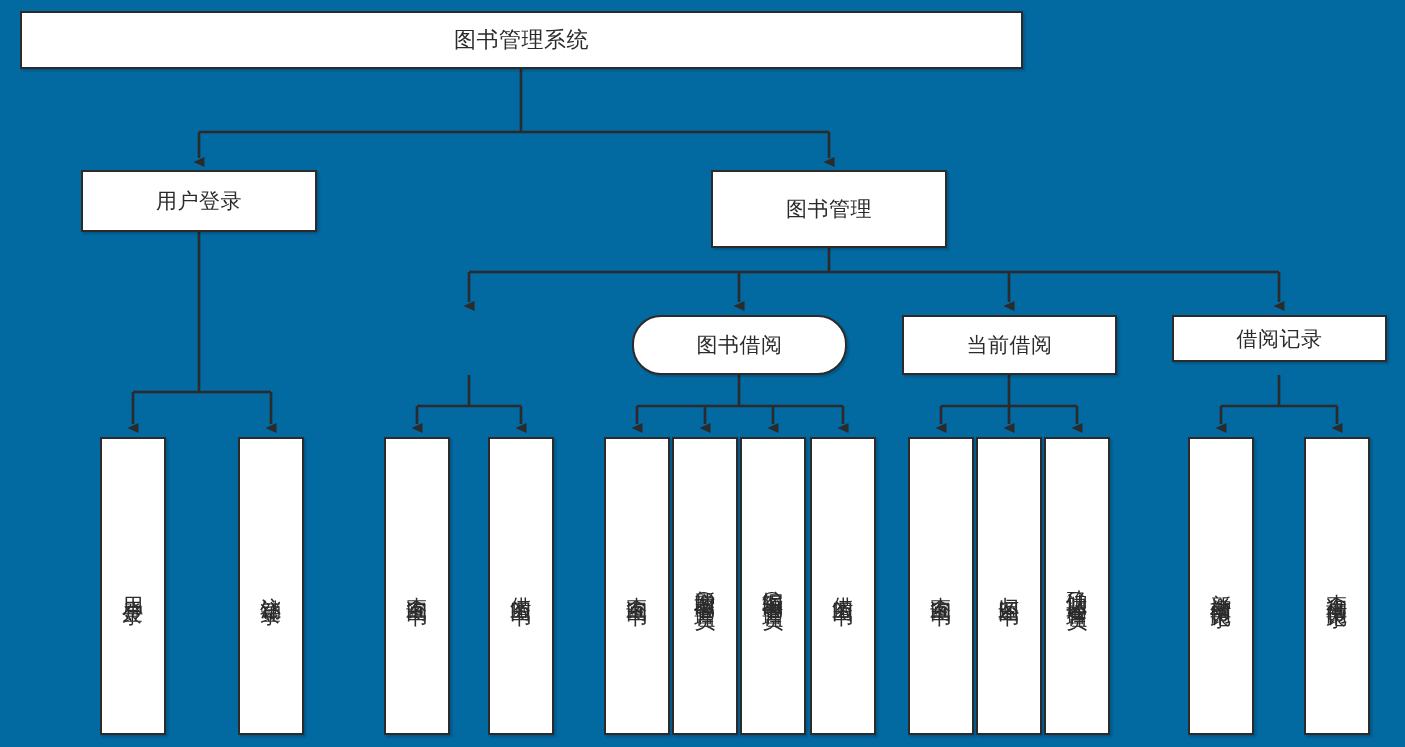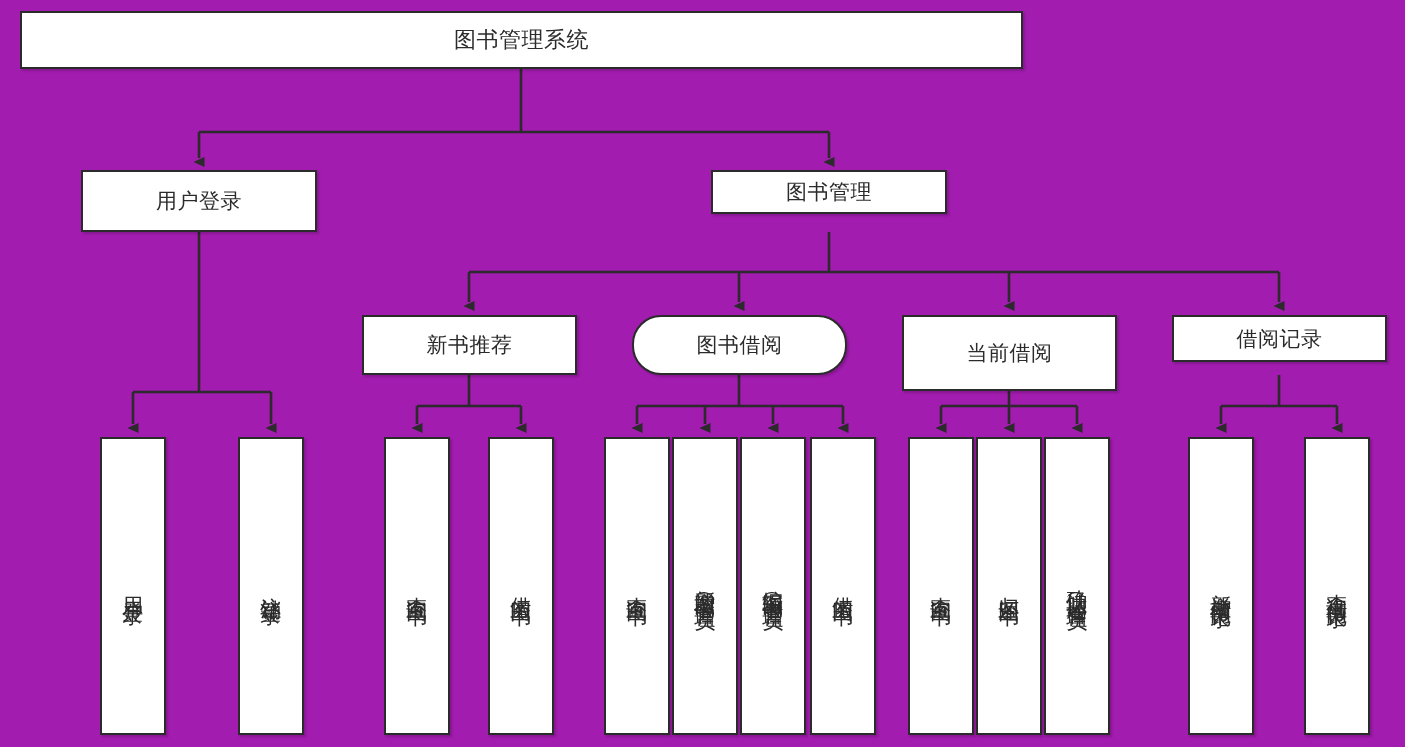--- a/index.html
+++ b/index.html
@@ -8,21 +8,21 @@
     padding: 0;
     background: #ffffff;
   }
   body {
     font-family: "Liberation Sans", "DejaVu Sans", sans-serif;
   }
   #canvas {
     position: relative;
     width: 1405px;
     height: 747px;
-    background: #a21caf;
+    background: #0369a1;
     overflow: hidden;
   }
   #edges {
     position: absolute;
     left: 0;
     top: 0;
     width: 1405px;
     height: 747px;
     pointer-events: none;
   }
@@ -116,31 +116,28 @@
     </g>
   </svg>
 
   <div class="node root" style="left:20px; top:11px; width:1003px; height:58px;">
     <span class="label">图书管理系统</span>
   </div>
 
   <div class="node" style="left:81px; top:170px; width:236px; height:62px;">
     <span class="label">用户登录</span>
   </div>
-  <div class="node" style="left:711px; top:170px; width:236px; height:44px;">
+  <div class="node" style="left:711px; top:170px; width:236px; height:78px;">
     <span class="label">图书管理</span>
   </div>
 
-  <div class="node" style="left:362px; top:315px; width:215px; height:60px;">
-    <span class="label">新书推荐</span>
-  </div>
   <div class="node" style="left:632px; top:315px; width:215px; height:60px;border-radius:29px;">
     <span class="label">图书借阅</span>
   </div>
-  <div class="node" style="left:902px; top:315px; width:215px; height:76px;">
+  <div class="node" style="left:902px; top:315px; width:215px; height:60px;">
     <span class="label">当前借阅</span>
   </div>
   <div class="node" style="left:1172px; top:315px; width:215px; height:47px;">
     <span class="label">借阅记录</span>
   </div>
 
   <div class="node vertical" style="left:100px; top:437px; width:66px; height:298px;">
     <span class="label">用户登录</span>
   </div>
   <div class="node vertical" style="left:238px; top:437px; width:66px; height:298px;">

